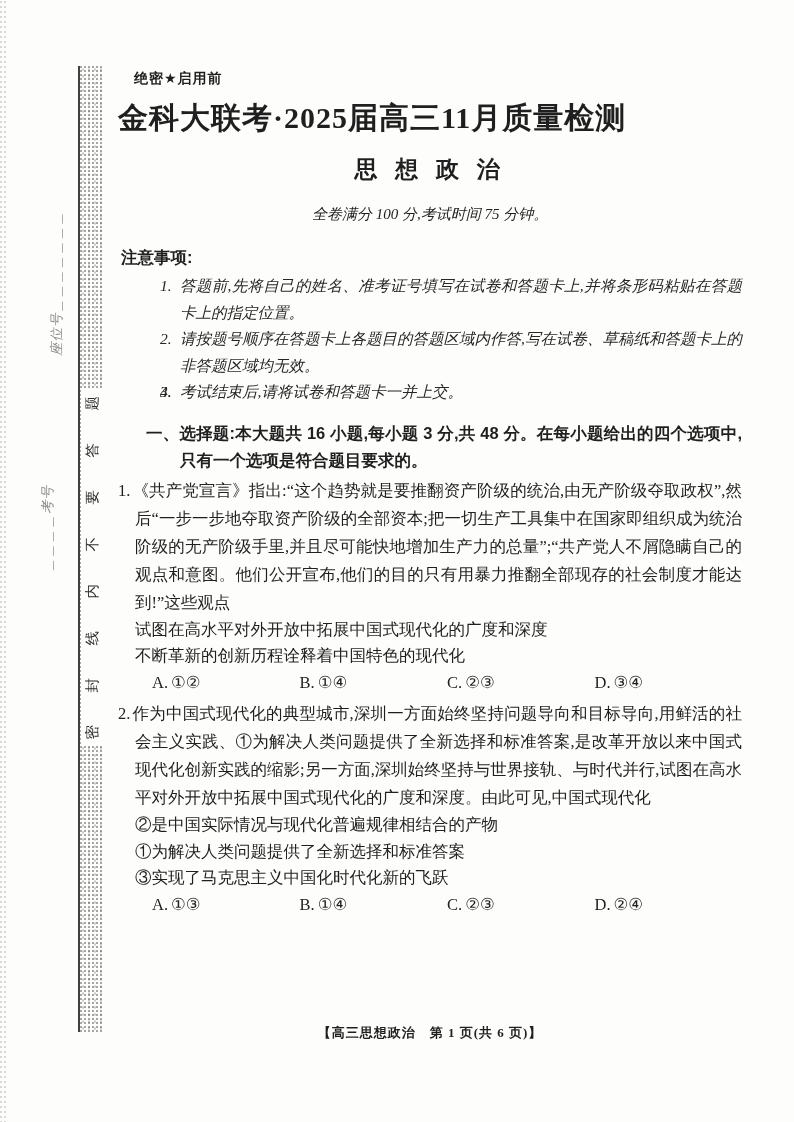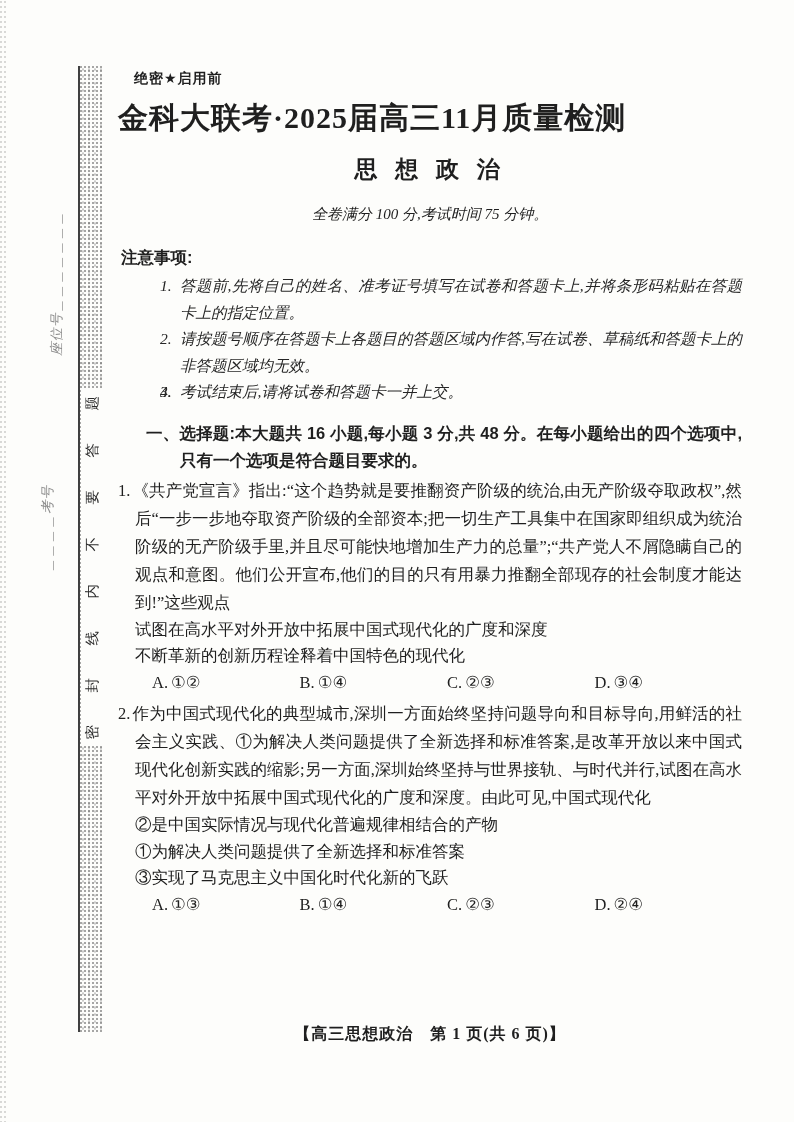--- a/index.html
+++ b/index.html
@@ -49,21 +49,21 @@
 
   .question{font-size:16.5px;}
   .q-stem{margin-top:3px;line-height:28px;padding-left:17px;text-indent:-17px;text-align:justify;}
   .q-num{padding-right:2px;}
   .subitems{line-height:26.8px;padding-left:17px;}
   .opts{display:flex;padding-left:34px;line-height:26.8px;}
   .opt{flex:1;}
   .opt .lab{margin-right:3px;}
 
   .footer{position:absolute;left:118px;width:624px;top:1024px;text-align:center;
-    font-size:16px;font-weight:bold;letter-spacing:1px;}
+    font-size:13px;font-weight:bold;letter-spacing:1px;}
 </style>
 </head>
 <body>
 
 <div class="page">
 
   <div class="scan-edge"></div>
 
   <div class="seal-band"></div>
   <div class="seal-text">

